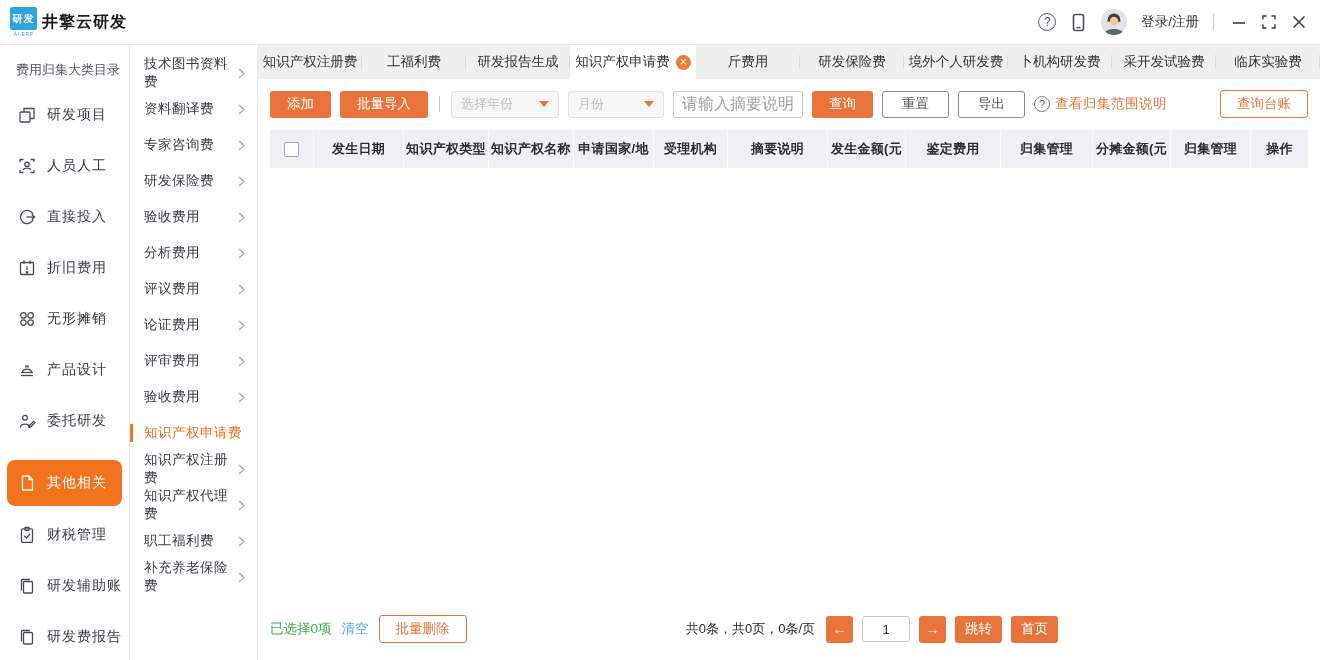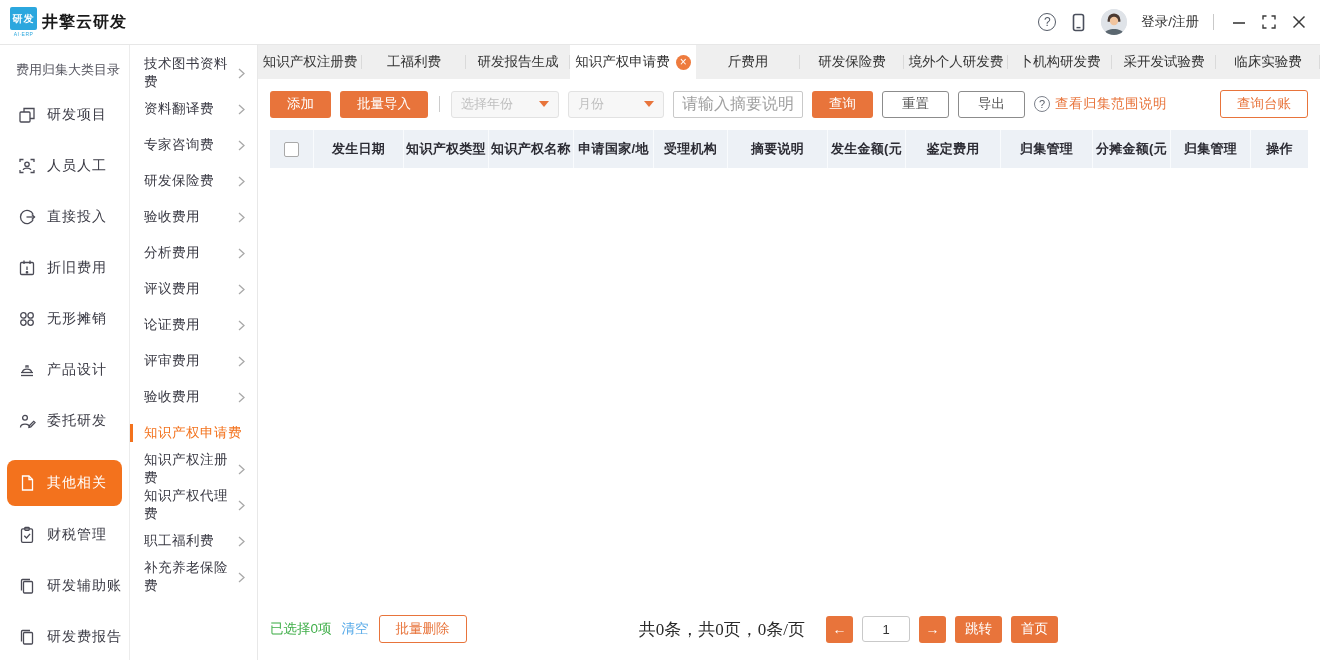--- a/index.html
+++ b/index.html
@@ -74,21 +74,21 @@
   .th:last-child { border-right:none; }
   .checkbox { width:15px; height:15px; background:#fff; border:1px solid #a9a9a9; border-radius:2px; cursor:pointer; }
 
   .tbody { flex:1; background:#fff; margin:0 12px; }
 
   
   .footerbar { flex:none; height:50px; display:flex; align-items:center; gap:10px; padding:0 12px 12px 12px; background:#fff; }
   .sel-count { color:#3fae49; font-size:13.5px; }
   .clear-link { color:#55a9e8; font-size:13.5px; cursor:pointer; }
   .pager { margin-left:auto; margin-right:250px; display:flex; align-items:center; gap:9px; }
-  .pager-summary { font-size:17px; color:#2b2b2b; margin-right:12px;font-family:Liberation Serif, serif; }
+  .pager-summary { font-size:13px; color:#2b2b2b; margin-right:2px; }
   .pg-btn { height:27px; min-width:27px; background:#e8743b; color:#fff; border:none; border-radius:3px; font-size:13.5px; padding:0 10px; cursor:pointer; font-family:inherit; }
   .pg-arrow { padding:0; width:27px; font-size:14px; }
   .page-input { width:48px; height:26px; border:1px solid #c9c9c9; border-radius:3px; text-align:center; font-size:13px; font-family:inherit; color:#333; }
 </style>
 </head>
 <body>
 
 <div class="app">
 
   <header class="titlebar">

